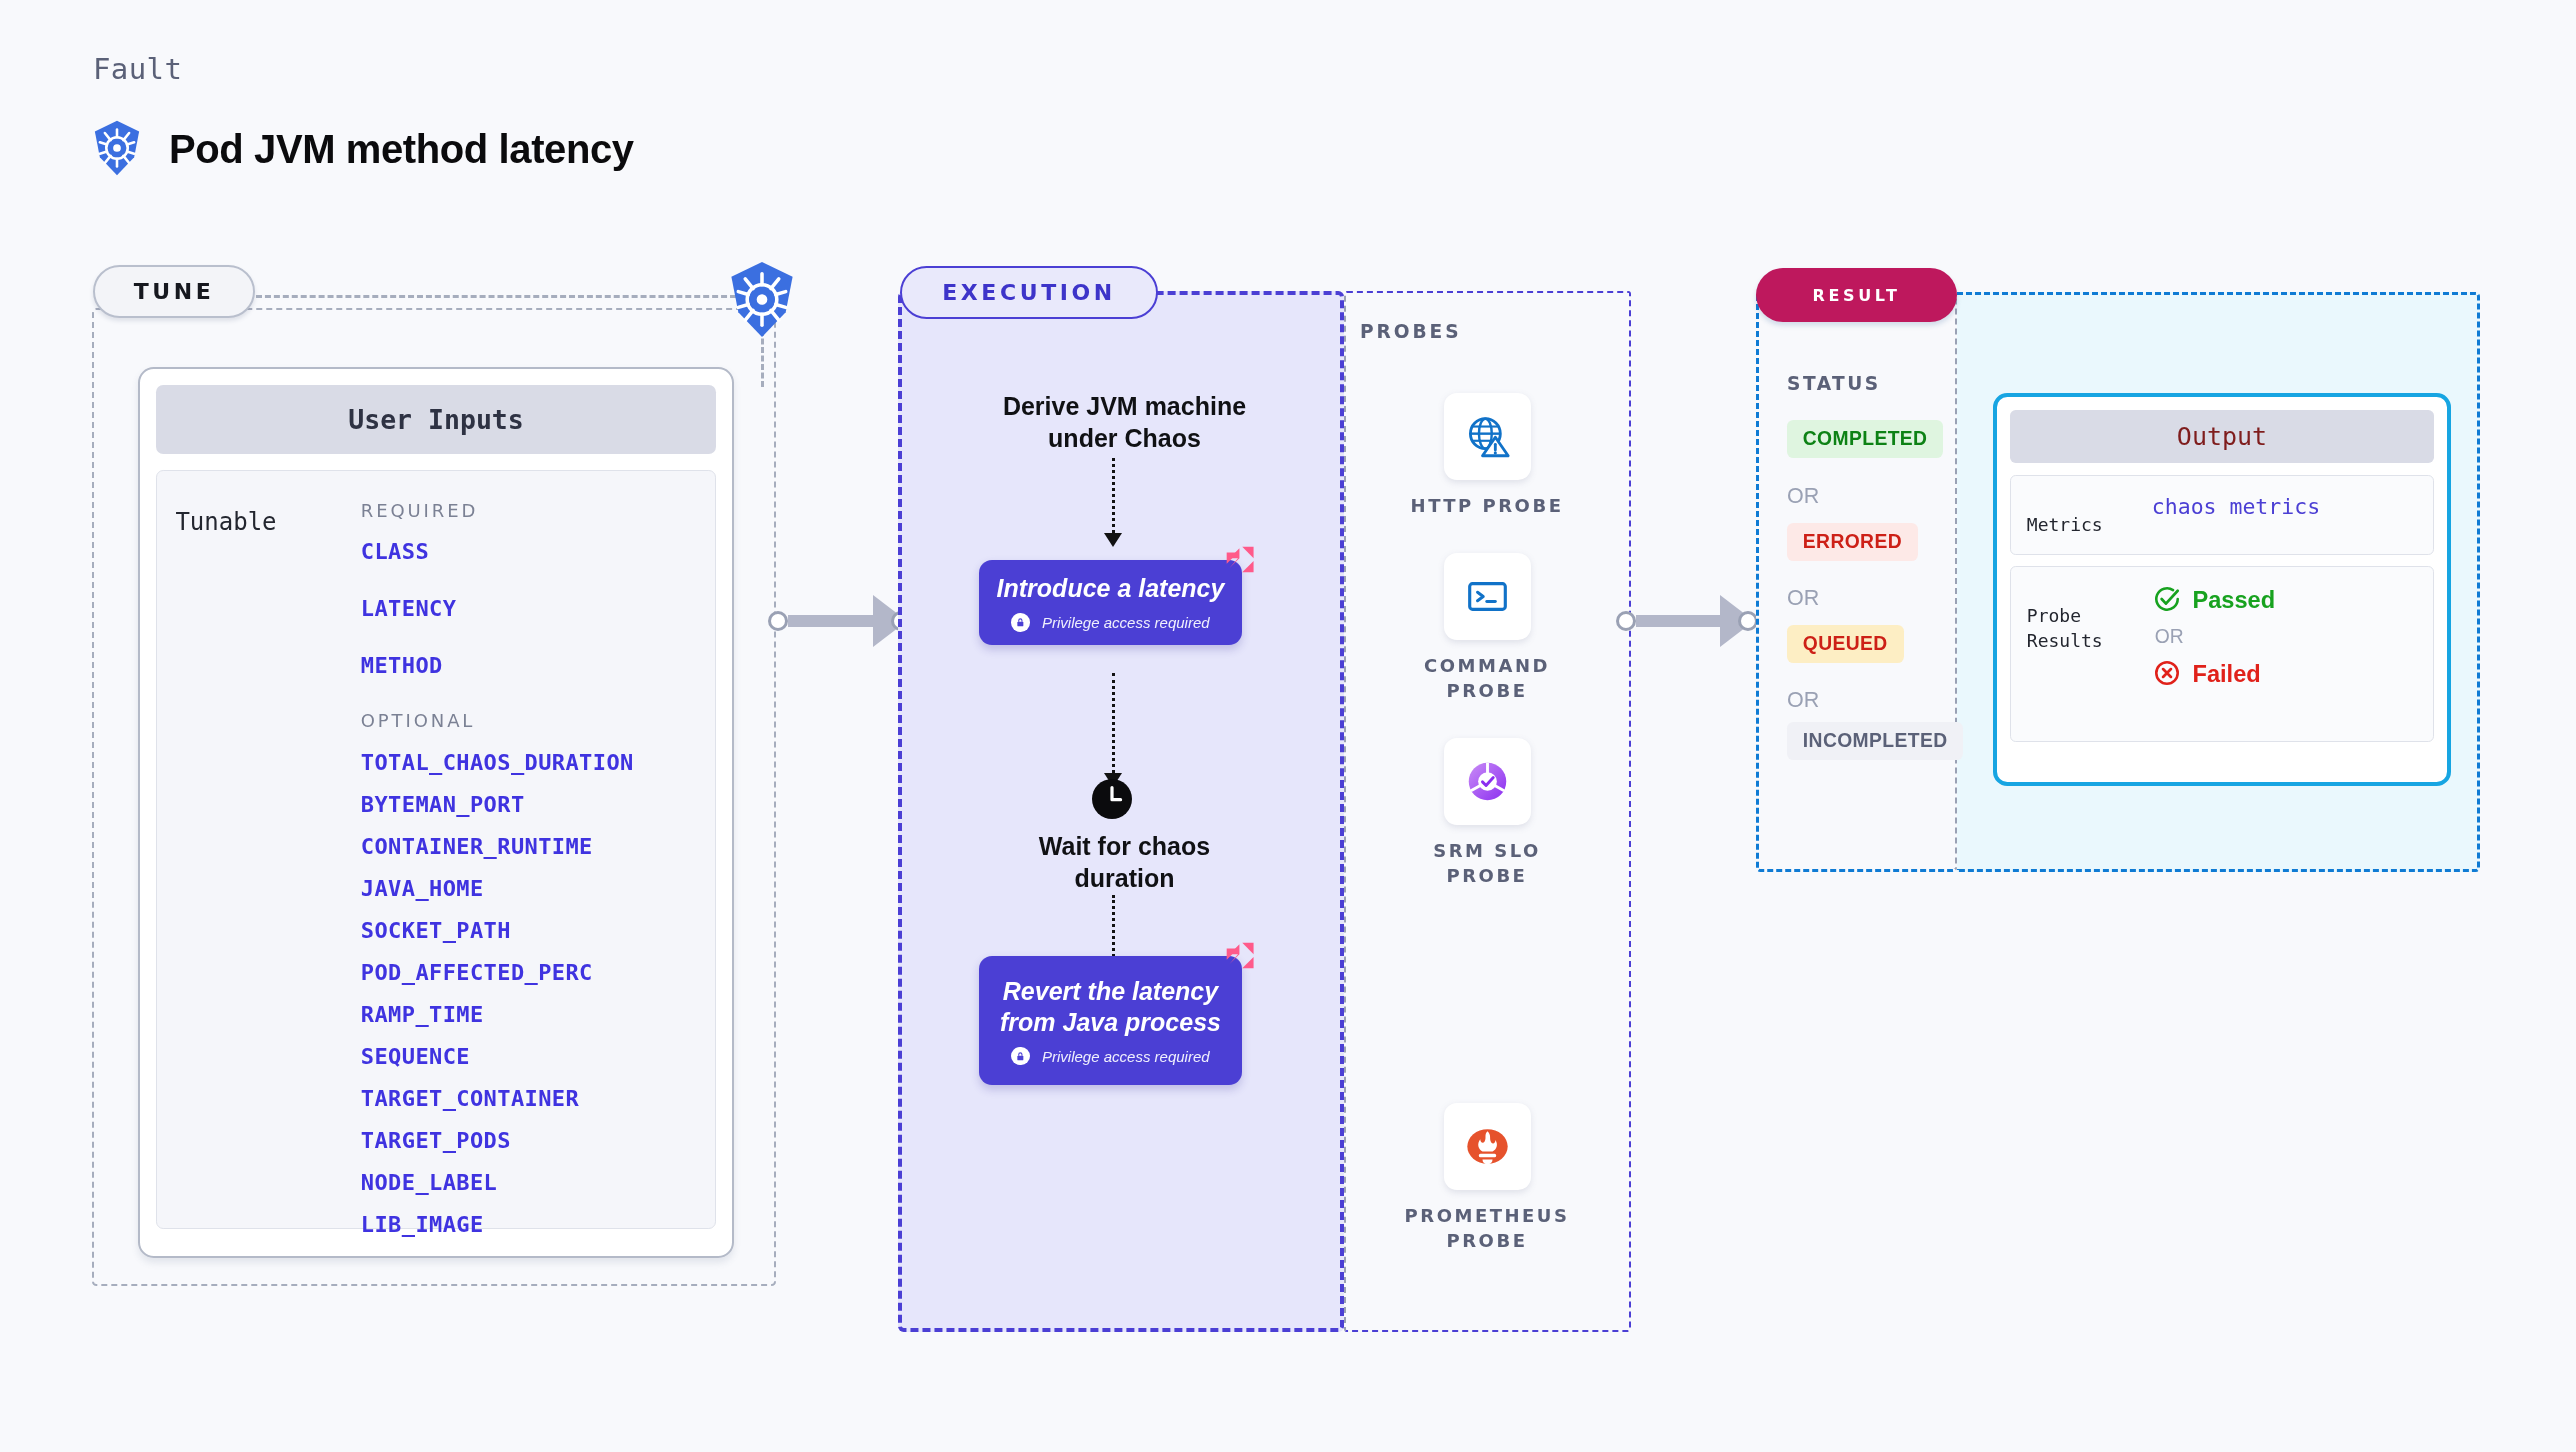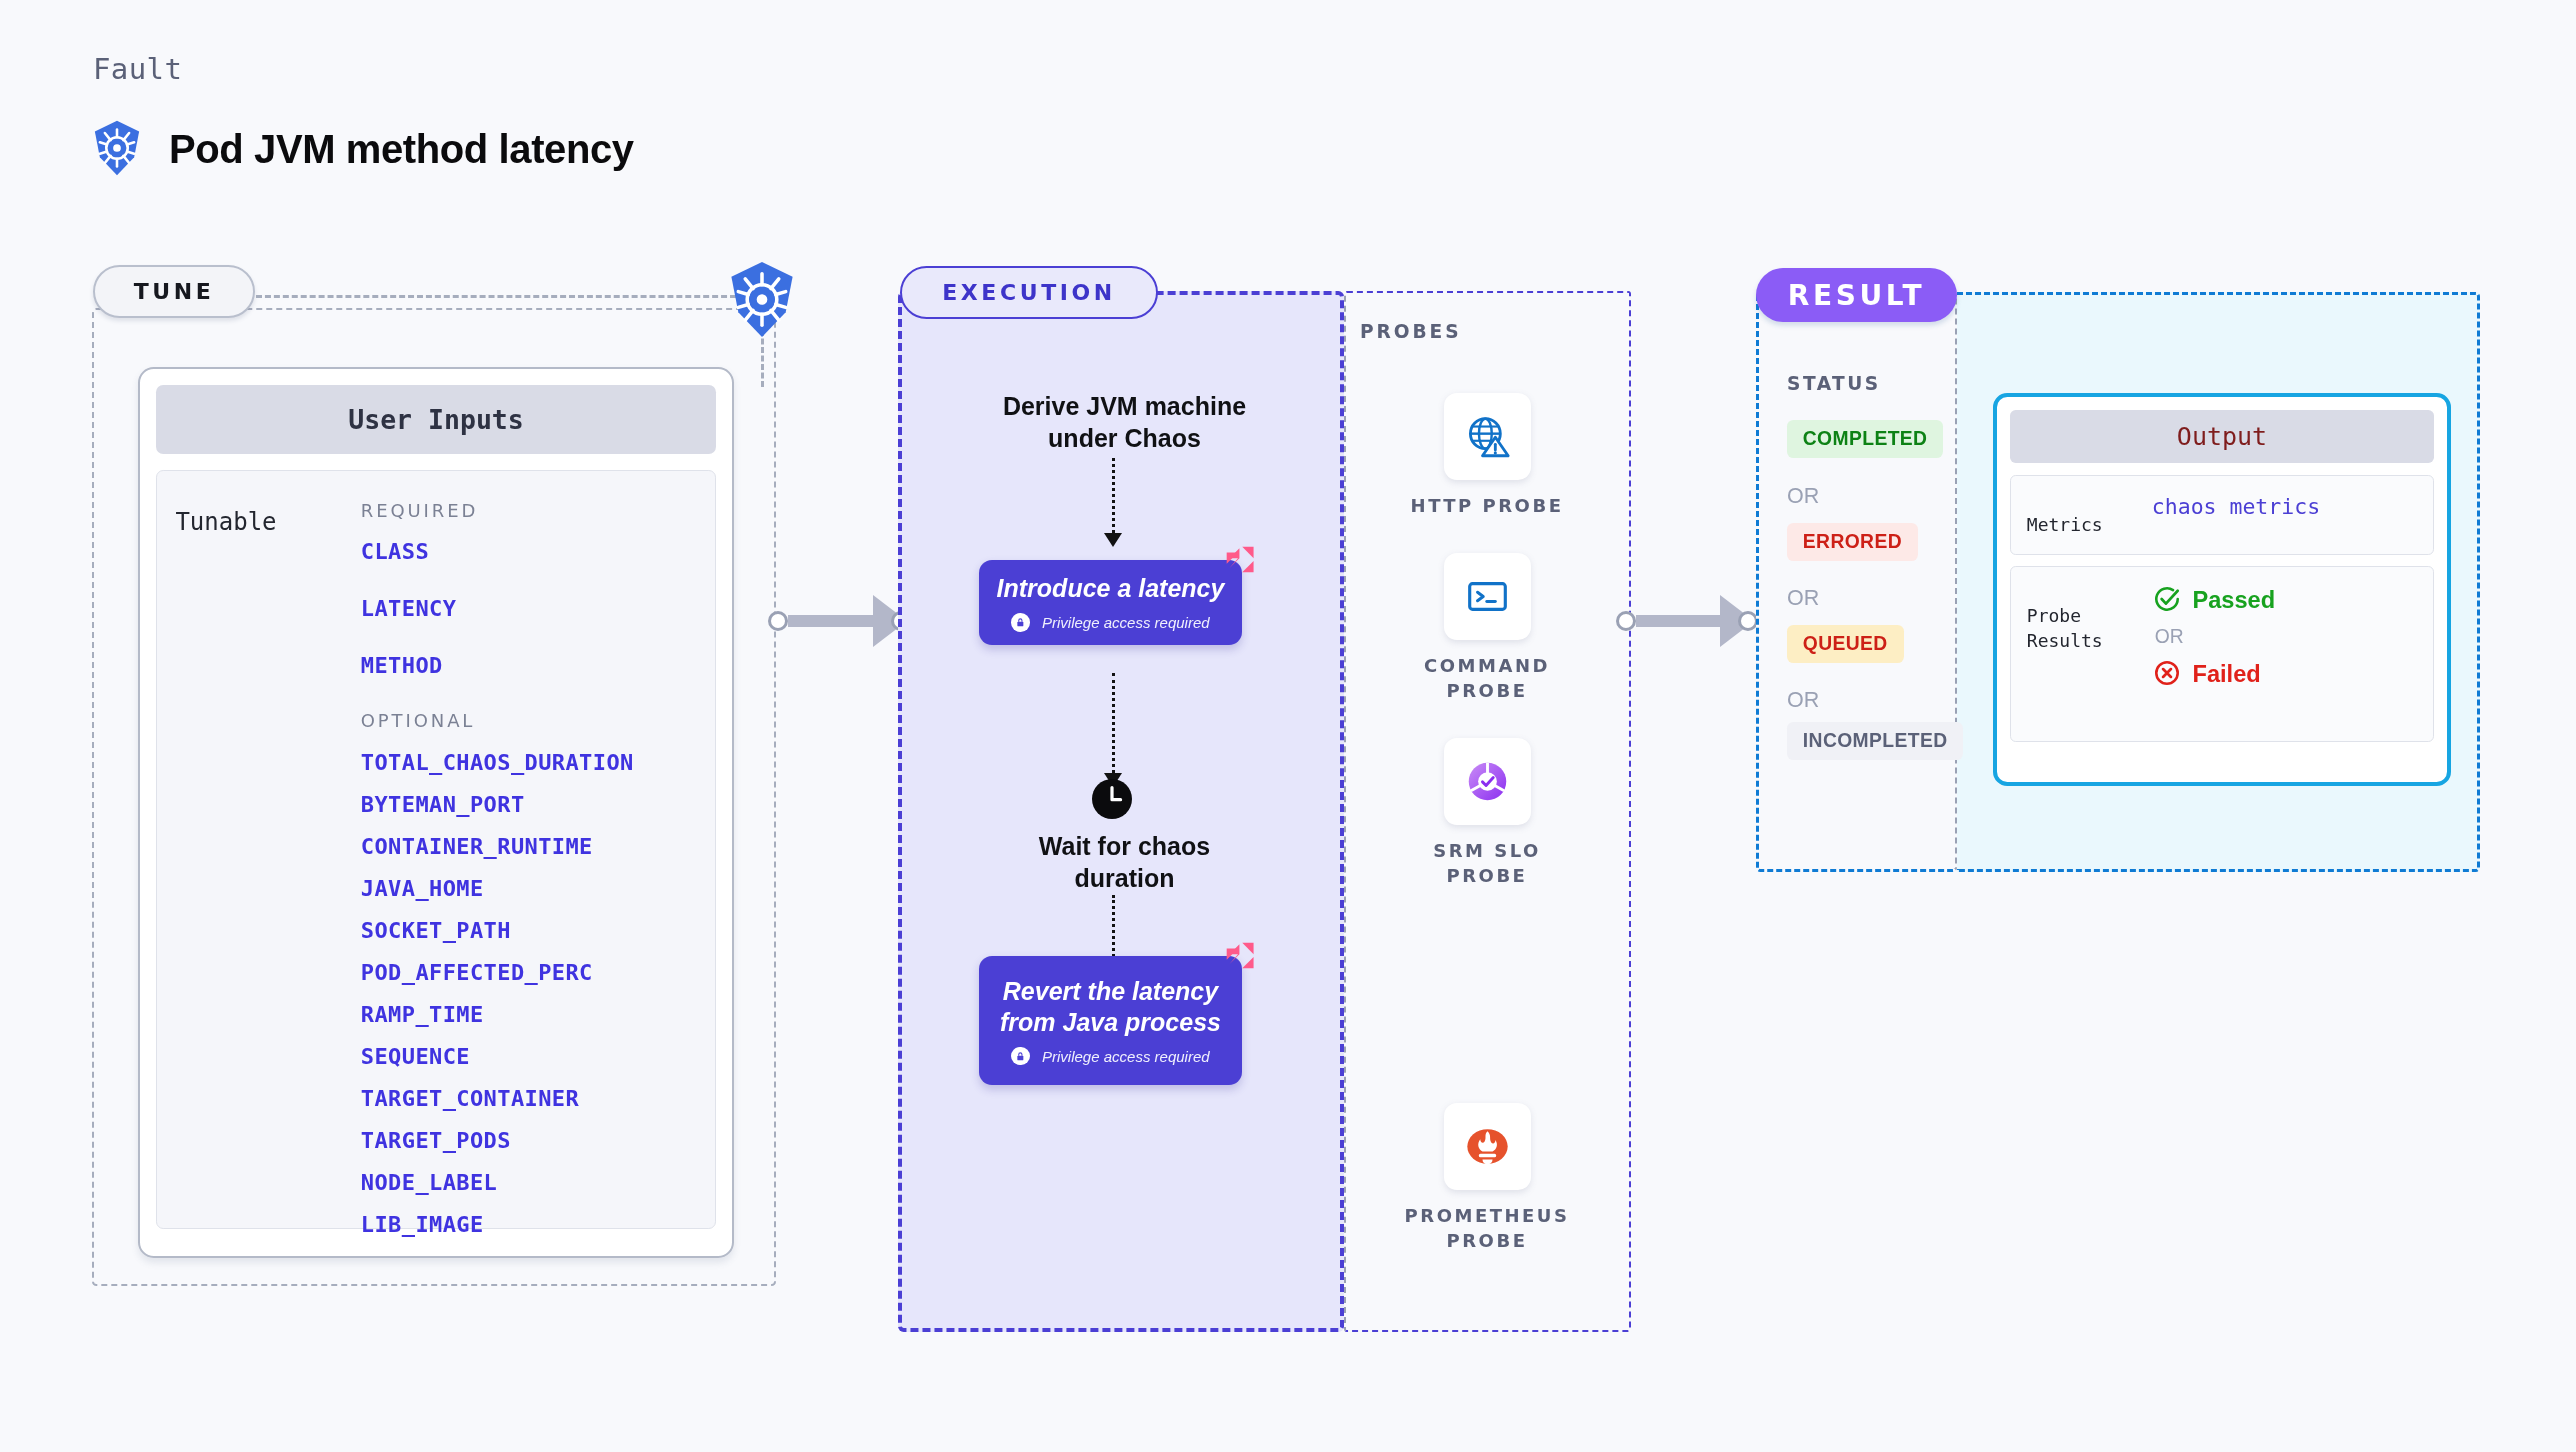--- a/index.html
+++ b/index.html
@@ -68,22 +68,22 @@
     color: #16181f; font-size: 22px;
     box-shadow: 0 2.9px 4.3px rgba(90,100,130,.16);
   }
   #pill-exec {
     left: 900px; top: 266px; width: 258px; height: 53px;
     background: #e9e9fb; border: 2.9px solid #4b3fd4;
     color: #3d34c9; font-size: 22px;
   }
   #pill-result {
     left: 1756px; top: 268px; width: 201px; height: 54px;
-    background: #8b5cf6; border: none;
-    color: #fff; font-size: 28px;
+    background: #be185d; border: none;
+    color: #fff; font-size: 16px;
     box-shadow: 0 3.6px 5.7px rgba(40,90,150,.18);
   }
 
   
   #tune-dash-h {
     position: absolute; left: 256px; top: 295px; width: 480px; height: 0;
     border-top: 3.6px dashed #a6adbd;
   }
   #k8s-dash-v {
     position: absolute; left: 761px; top: 330px; width: 0; height: 57px;

